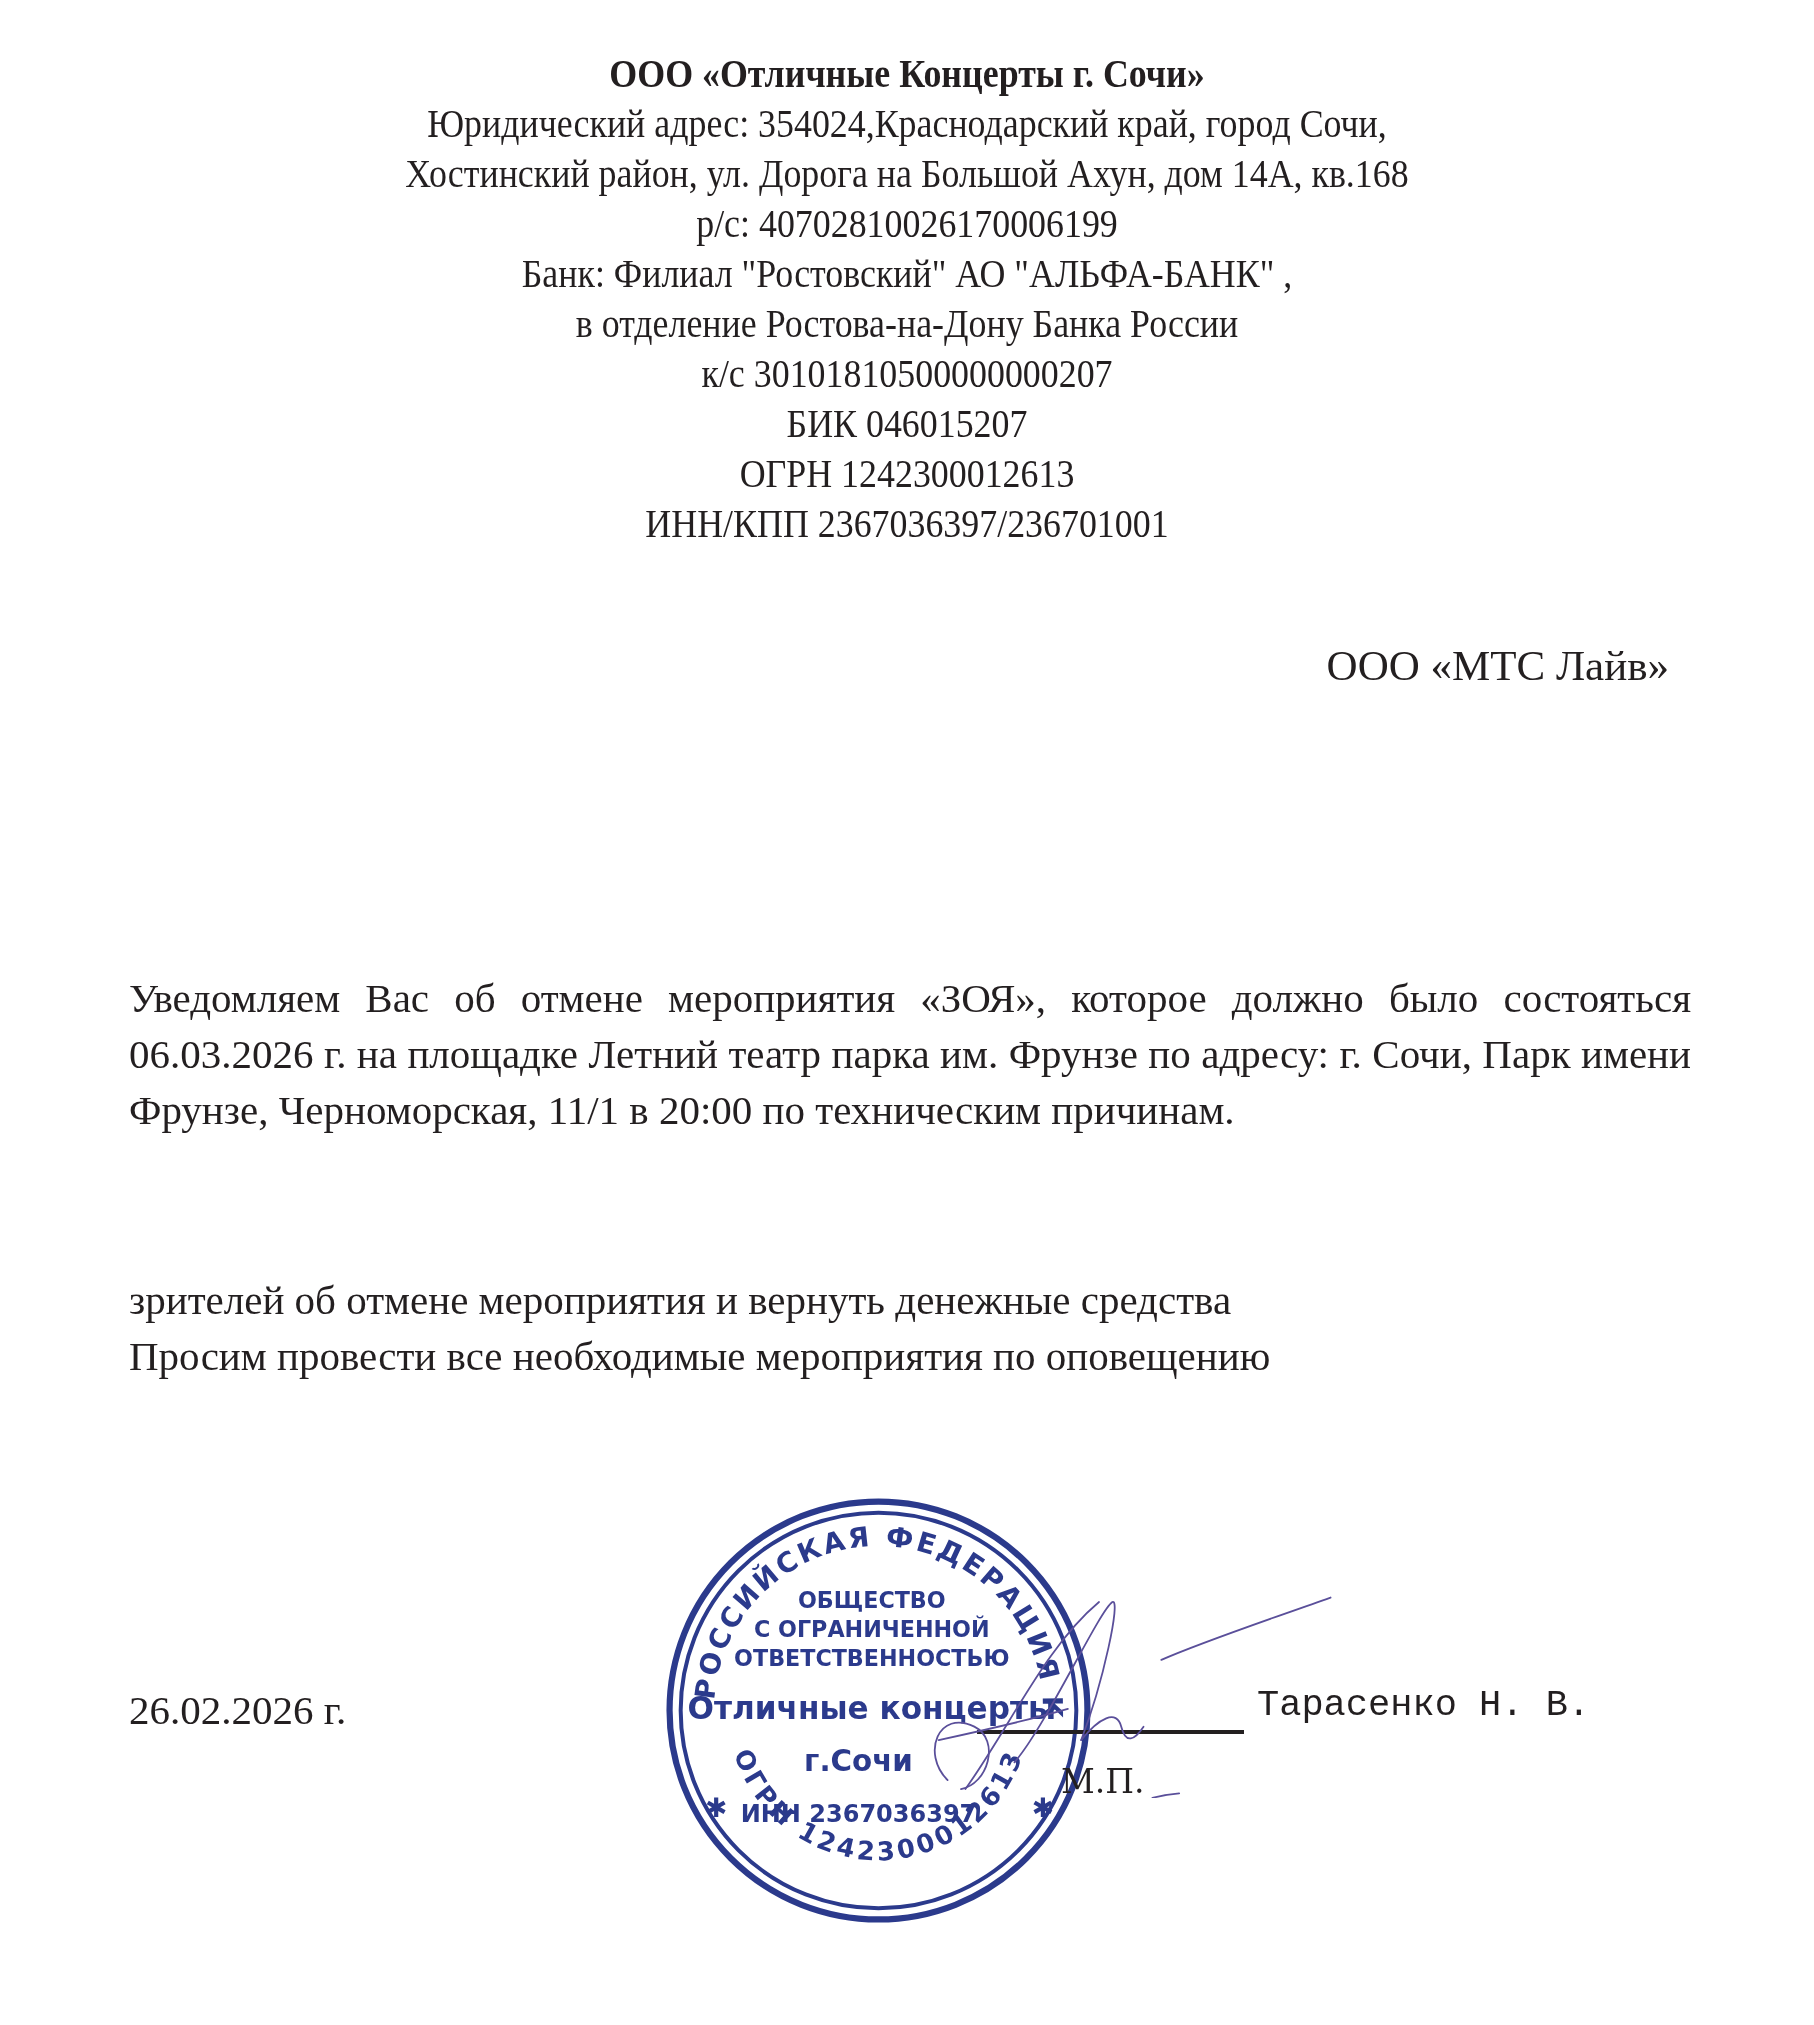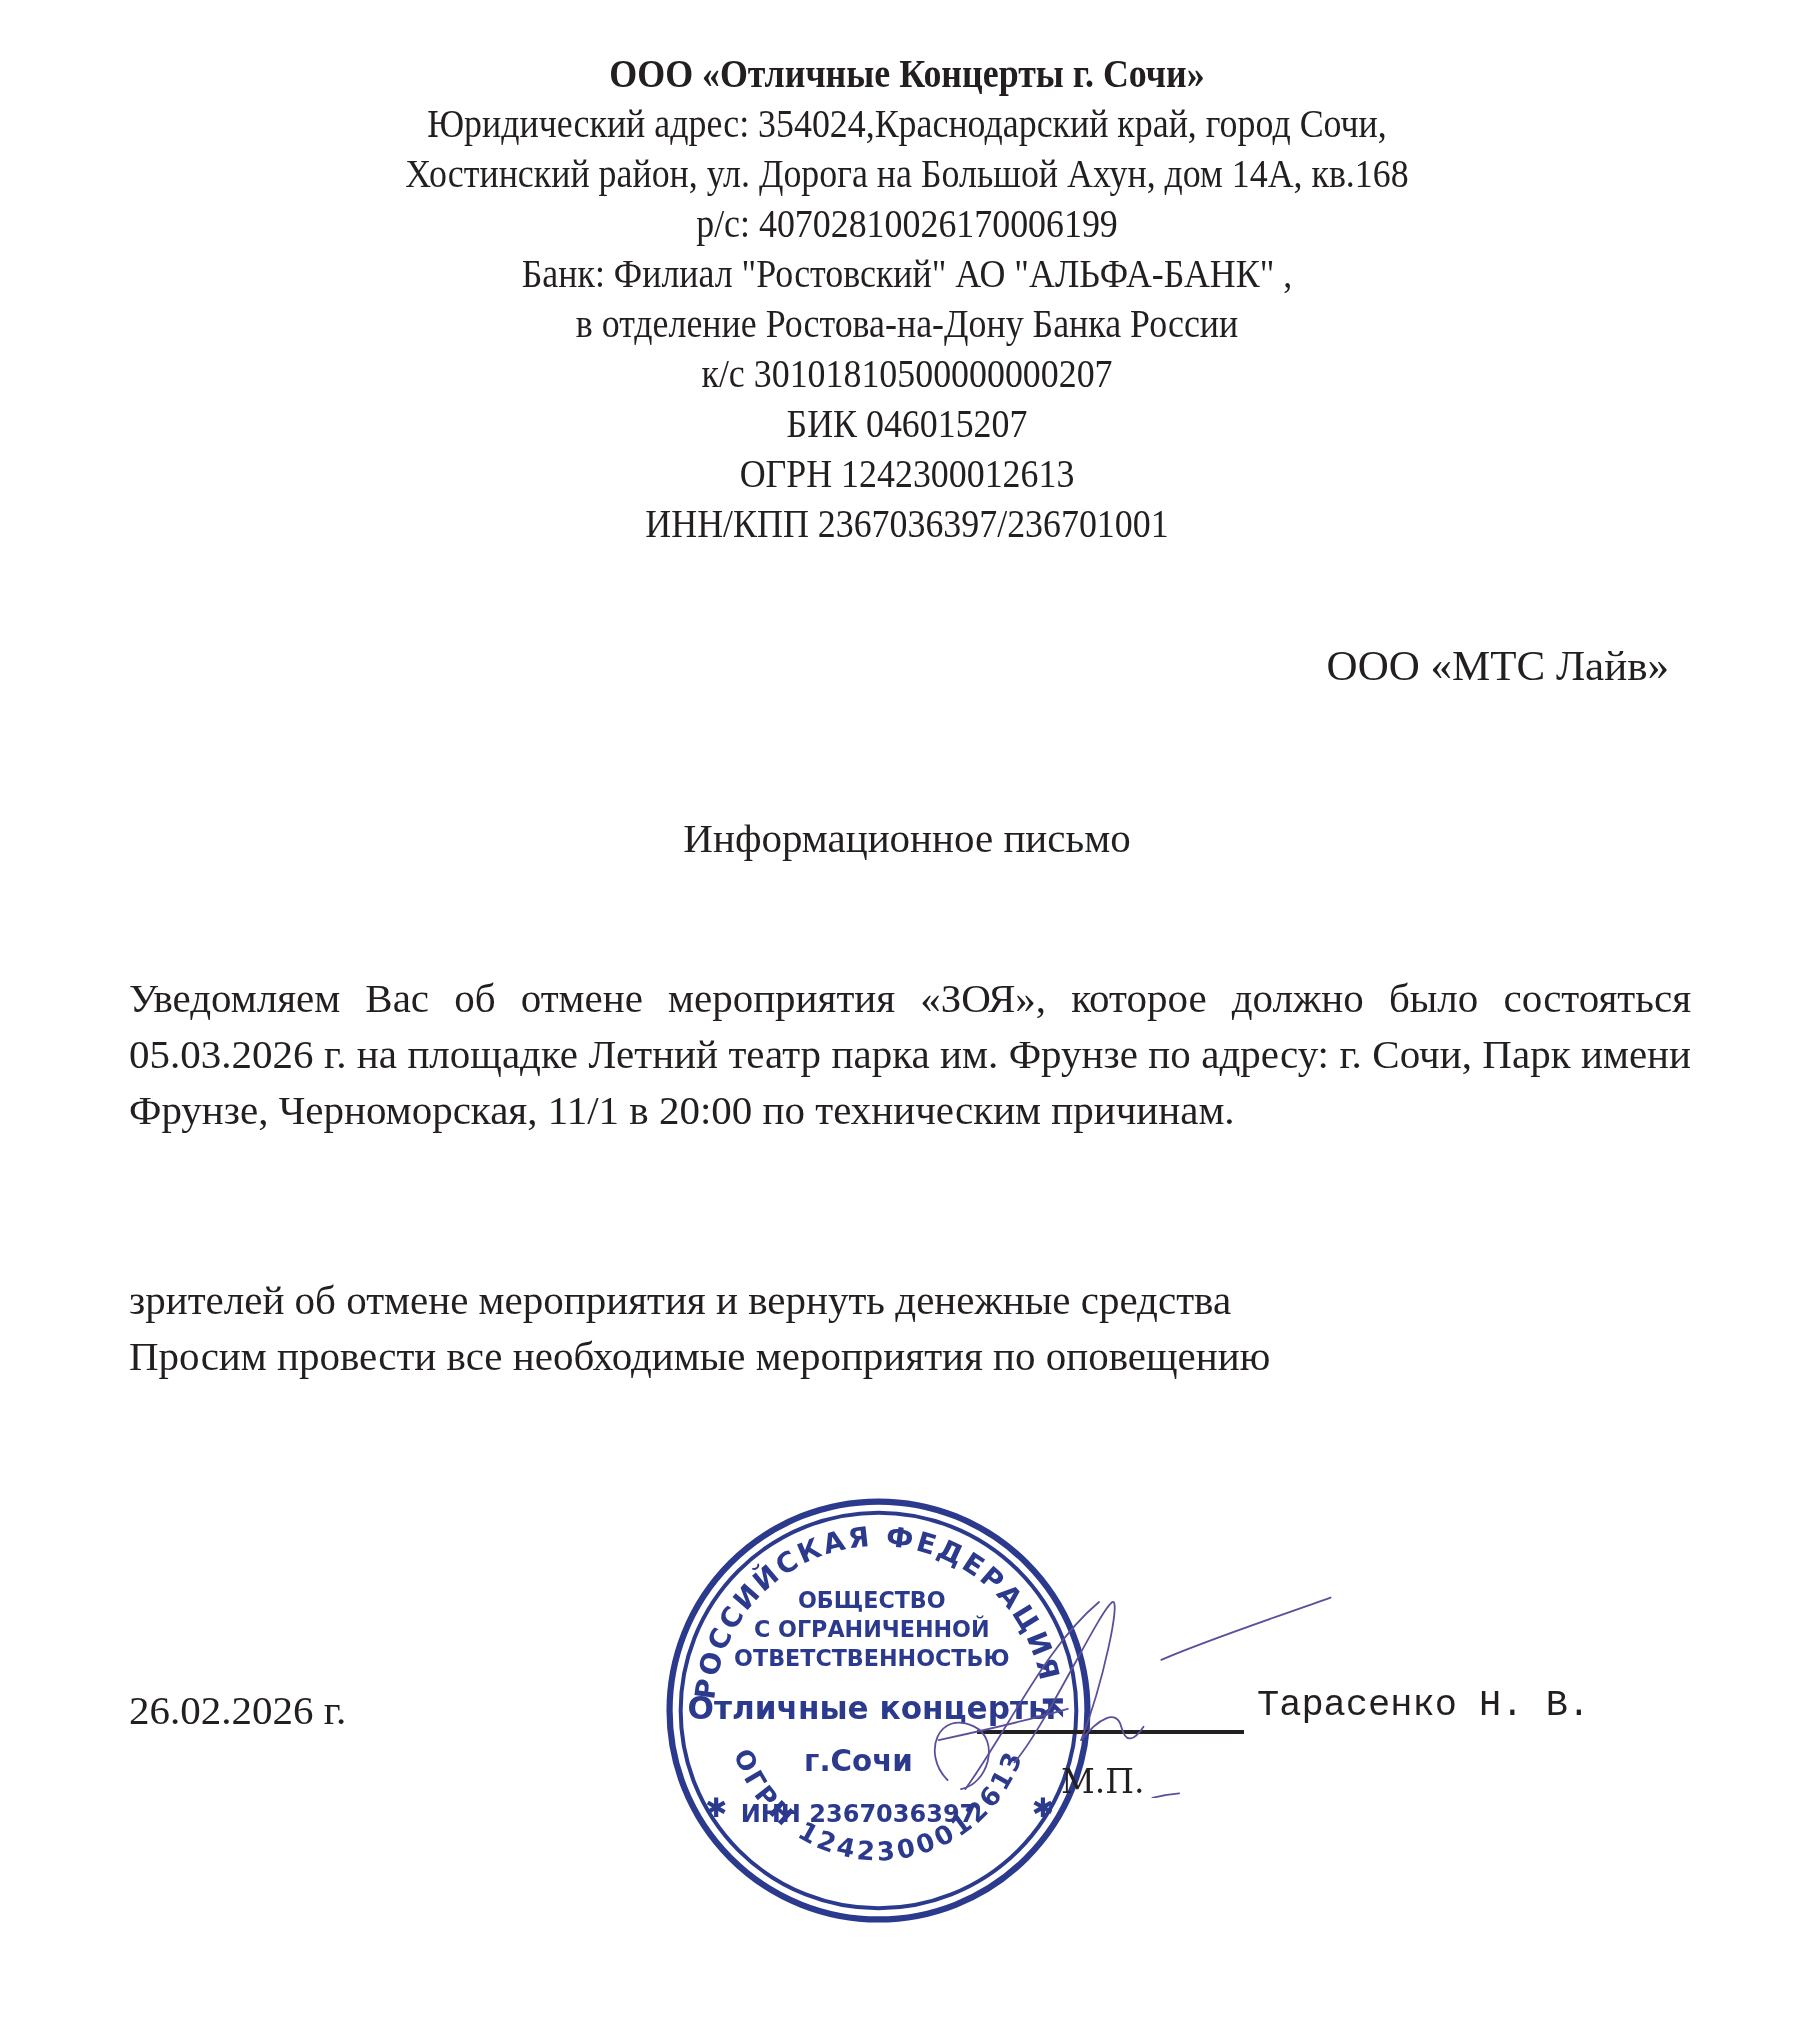--- a/index.html
+++ b/index.html
@@ -41,23 +41,22 @@
     <span class="line">Банк: Филиал "Ростовский" АО "АЛЬФА-БАНК" ,</span>
     <span class="line">в отделение Ростова-на-Дону Банка России</span>
     <span class="line">к/с 30101810500000000207</span>
     <span class="line">БИК 046015207</span>
     <span class="line">ОГРН 1242300012613</span>
     <span class="line">ИНН/КПП 2367036397/236701001</span>
   </div>
 
   <div class="recipient">ООО «МТС Лайв»</div>
 
-  <div class="doc-title">Информационное письмо</div>
 
-  <div class="para1">Уведомляем Вас об отмене мероприятия «ЗОЯ», которое должно было состояться 05.03.2026 г. на площадке Летний театр парка им. Фрунзе по адресу: г. Сочи, Парк имени Фрунзе, Черноморская, 11/1 в 20:00 по техническим причинам.</div>
+  <div class="para1">Уведомляем Вас об отмене мероприятия «ЗОЯ», которое должно было состояться 06.03.2026 г. на площадке Летний театр парка им. Фрунзе по адресу: г. Сочи, Парк имени Фрунзе, Черноморская, 11/1 в 20:00 по техническим причинам.</div>
 
   <div class="para2">
     <span class="pline">зрителей об отмене мероприятия и вернуть денежные средства</span>
     <span class="pline">Просим провести все необходимые мероприятия по оповещению</span>
   </div>
 
   <div class="date">26.02.2026 г.</div>
 
   <svg class="stamp" viewBox="0 0 1010 1010">
     <defs>

